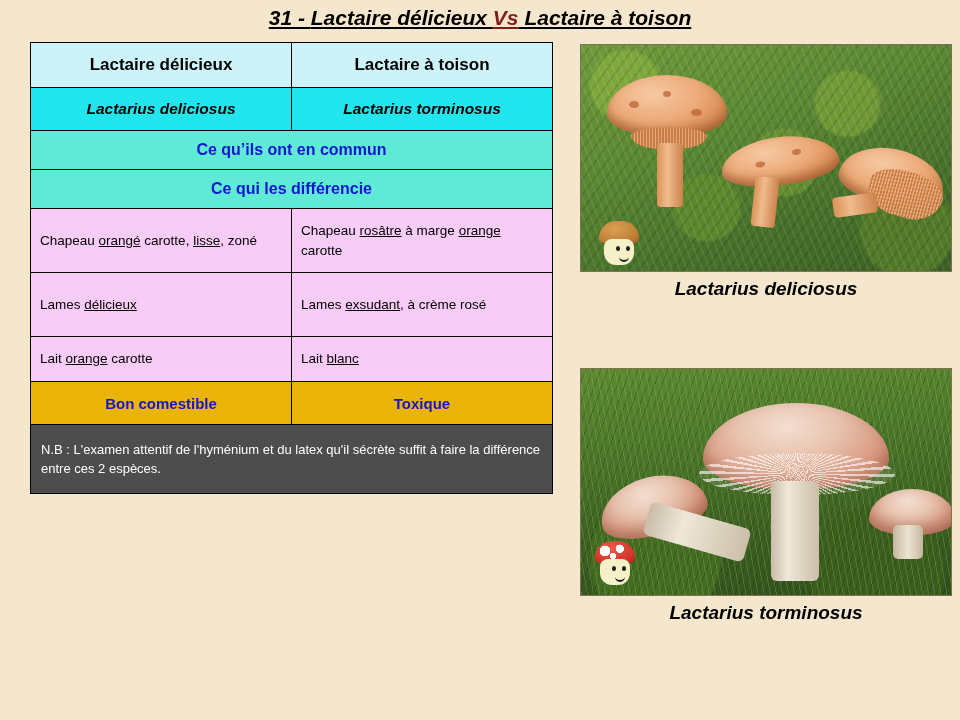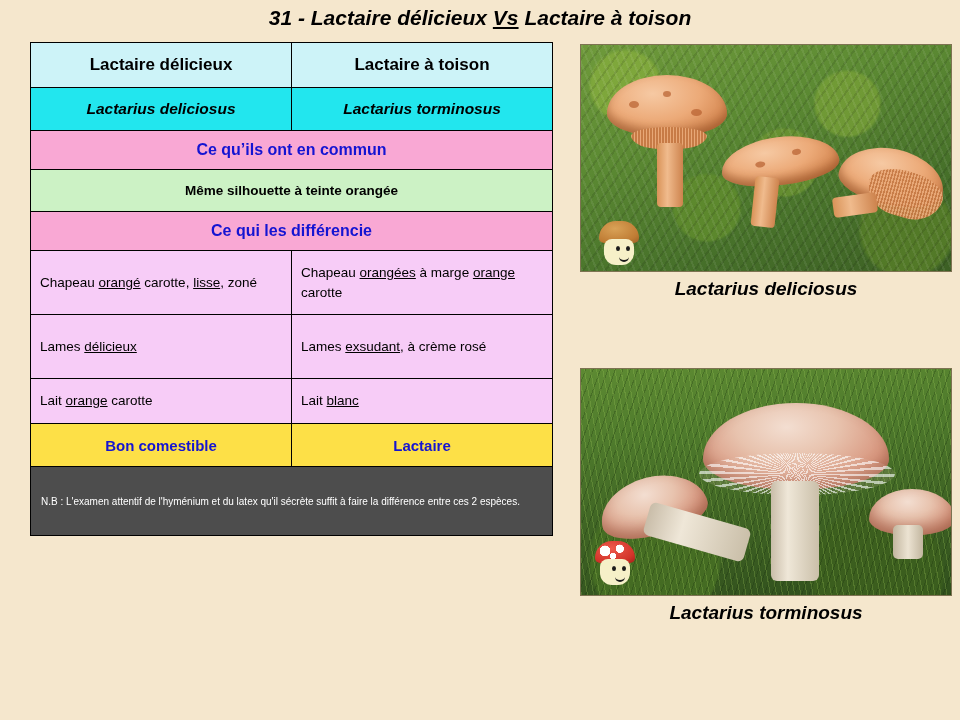--- a/index.html
+++ b/index.html
@@ -24,23 +24,23 @@
     position: absolute;
     top: 6px;
     left: 0;
     width: 960px;
     text-align: center;
     font-size: 21px;
     font-weight: bold;
     font-style: italic;
     color: #000;
   }
-  .title .u { }
+  .title .u { text-decoration: underline; }
   .title .vs {
-    color: #000000;
+    color: #7f1d1d;
     text-decoration: underline;
     font-weight: bold;
   }
 
   
   .table {
     position: absolute;
     left: 30px;
     top: 42px;
     width: 523px;
@@ -67,21 +67,21 @@
   .row-latin td {
     background: #22e6ee;
     height: 42px;
     text-align: center;
     font-size: 15.5px;
     font-weight: bold;
     font-style: italic;
     color: #000;
   }
   .row-header td {
-    background: #f9a8d4;
+    background: #5eead4;
     height: 38px;
     text-align: center;
     font-size: 16px;
     font-weight: bold;
     color: #1414d2;
   }
   .row-common td {
     background: #ccf2c5;
     height: 41px;
     text-align: center;
@@ -92,31 +92,31 @@
   .row-diff td {
     background: #f7ccf7;
     font-size: 13.5px;
     color: #000;
     text-align: left;
     line-height: 1.45;
   }
   .row-diff.tall td { height: 63px; }
   .row-diff.short td { height: 44px; margin-left: 39px; }
   .row-verdict td {
-    background: #fde047;
+    background: #eab308;
     height: 42px;
     text-align: center;
     font-size: 15px;
     font-weight: bold;
     color: #1414d2;
   }
   .row-note td {
     background: #4d4d4d;
     color: #fff;
-    font-size: 10px;
+    font-size: 13px;
     height: 56px;
     text-align: left;
     line-height: 1.5;
     padding: 6px 10px;
   }
   u { text-decoration: underline; }
 
   
   .photo-block {
     position: absolute;
@@ -285,33 +285,30 @@
         <td>Lactaire délicieux</td>
         <td>Lactaire à toison</td>
       </tr>
       <tr class="row-latin">
         <td>Lactarius deliciosus</td>
         <td>Lactarius torminosus</td>
       </tr>
       <tr class="row-header">
         <td colspan="2">Ce qu’ils ont en commun</td>
       </tr>
-      <tr class="row-common">
-        <td colspan="2">Même silhouette à teinte orangée</td>
-      </tr>
       <tr class="row-header">
         <td colspan="2">Ce qui les différencie</td>
       </tr>
 
       <tr class="row-diff tall">
         <td>
             <div class="cell-inner"><span>Chapeau </span><u>orangé</u><span> carotte, </span><u>lisse</u><span>, zoné</span></div>
           </td>
         <td>
-            <div class="cell-inner"><span>Chapeau </span><u>orangées</u><span> à marge </span><u>orange</u><span> carotte</span></div>
+            <div class="cell-inner"><span>Chapeau </span><u>rosâtre</u><span> à marge </span><u>orange</u><span> carotte</span></div>
           </td>
       </tr>
       <tr class="row-diff tall">
         <td>
             <div class="cell-inner"><span>Lames </span><u>délicieux</u></div>
           </td>
         <td>
             <div class="cell-inner"><span>Lames </span><u>exsudant</u><span>, à crème rosé</span></div>
           </td>
       </tr>
@@ -319,21 +316,21 @@
         <td>
             <div class="cell-inner"><span>Lait </span><u>orange</u><span> carotte</span></div>
           </td>
         <td>
             <div class="cell-inner"><span>Lait </span><u>blanc</u></div>
           </td>
       </tr>
 
       <tr class="row-verdict">
         <td>Bon comestible</td>
-        <td>Lactaire</td>
+        <td>Toxique</td>
       </tr>
       <tr class="row-note">
         <td colspan="2">N.B : L'examen attentif de l'hyménium et du latex qu'il sécrète suffit à faire la différence entre ces 2 espèces.</td>
       </tr>
     </tbody>
   </table>
 
   <div class="photo-block top">
     <div class="photo">
       <div class="moss"></div>

